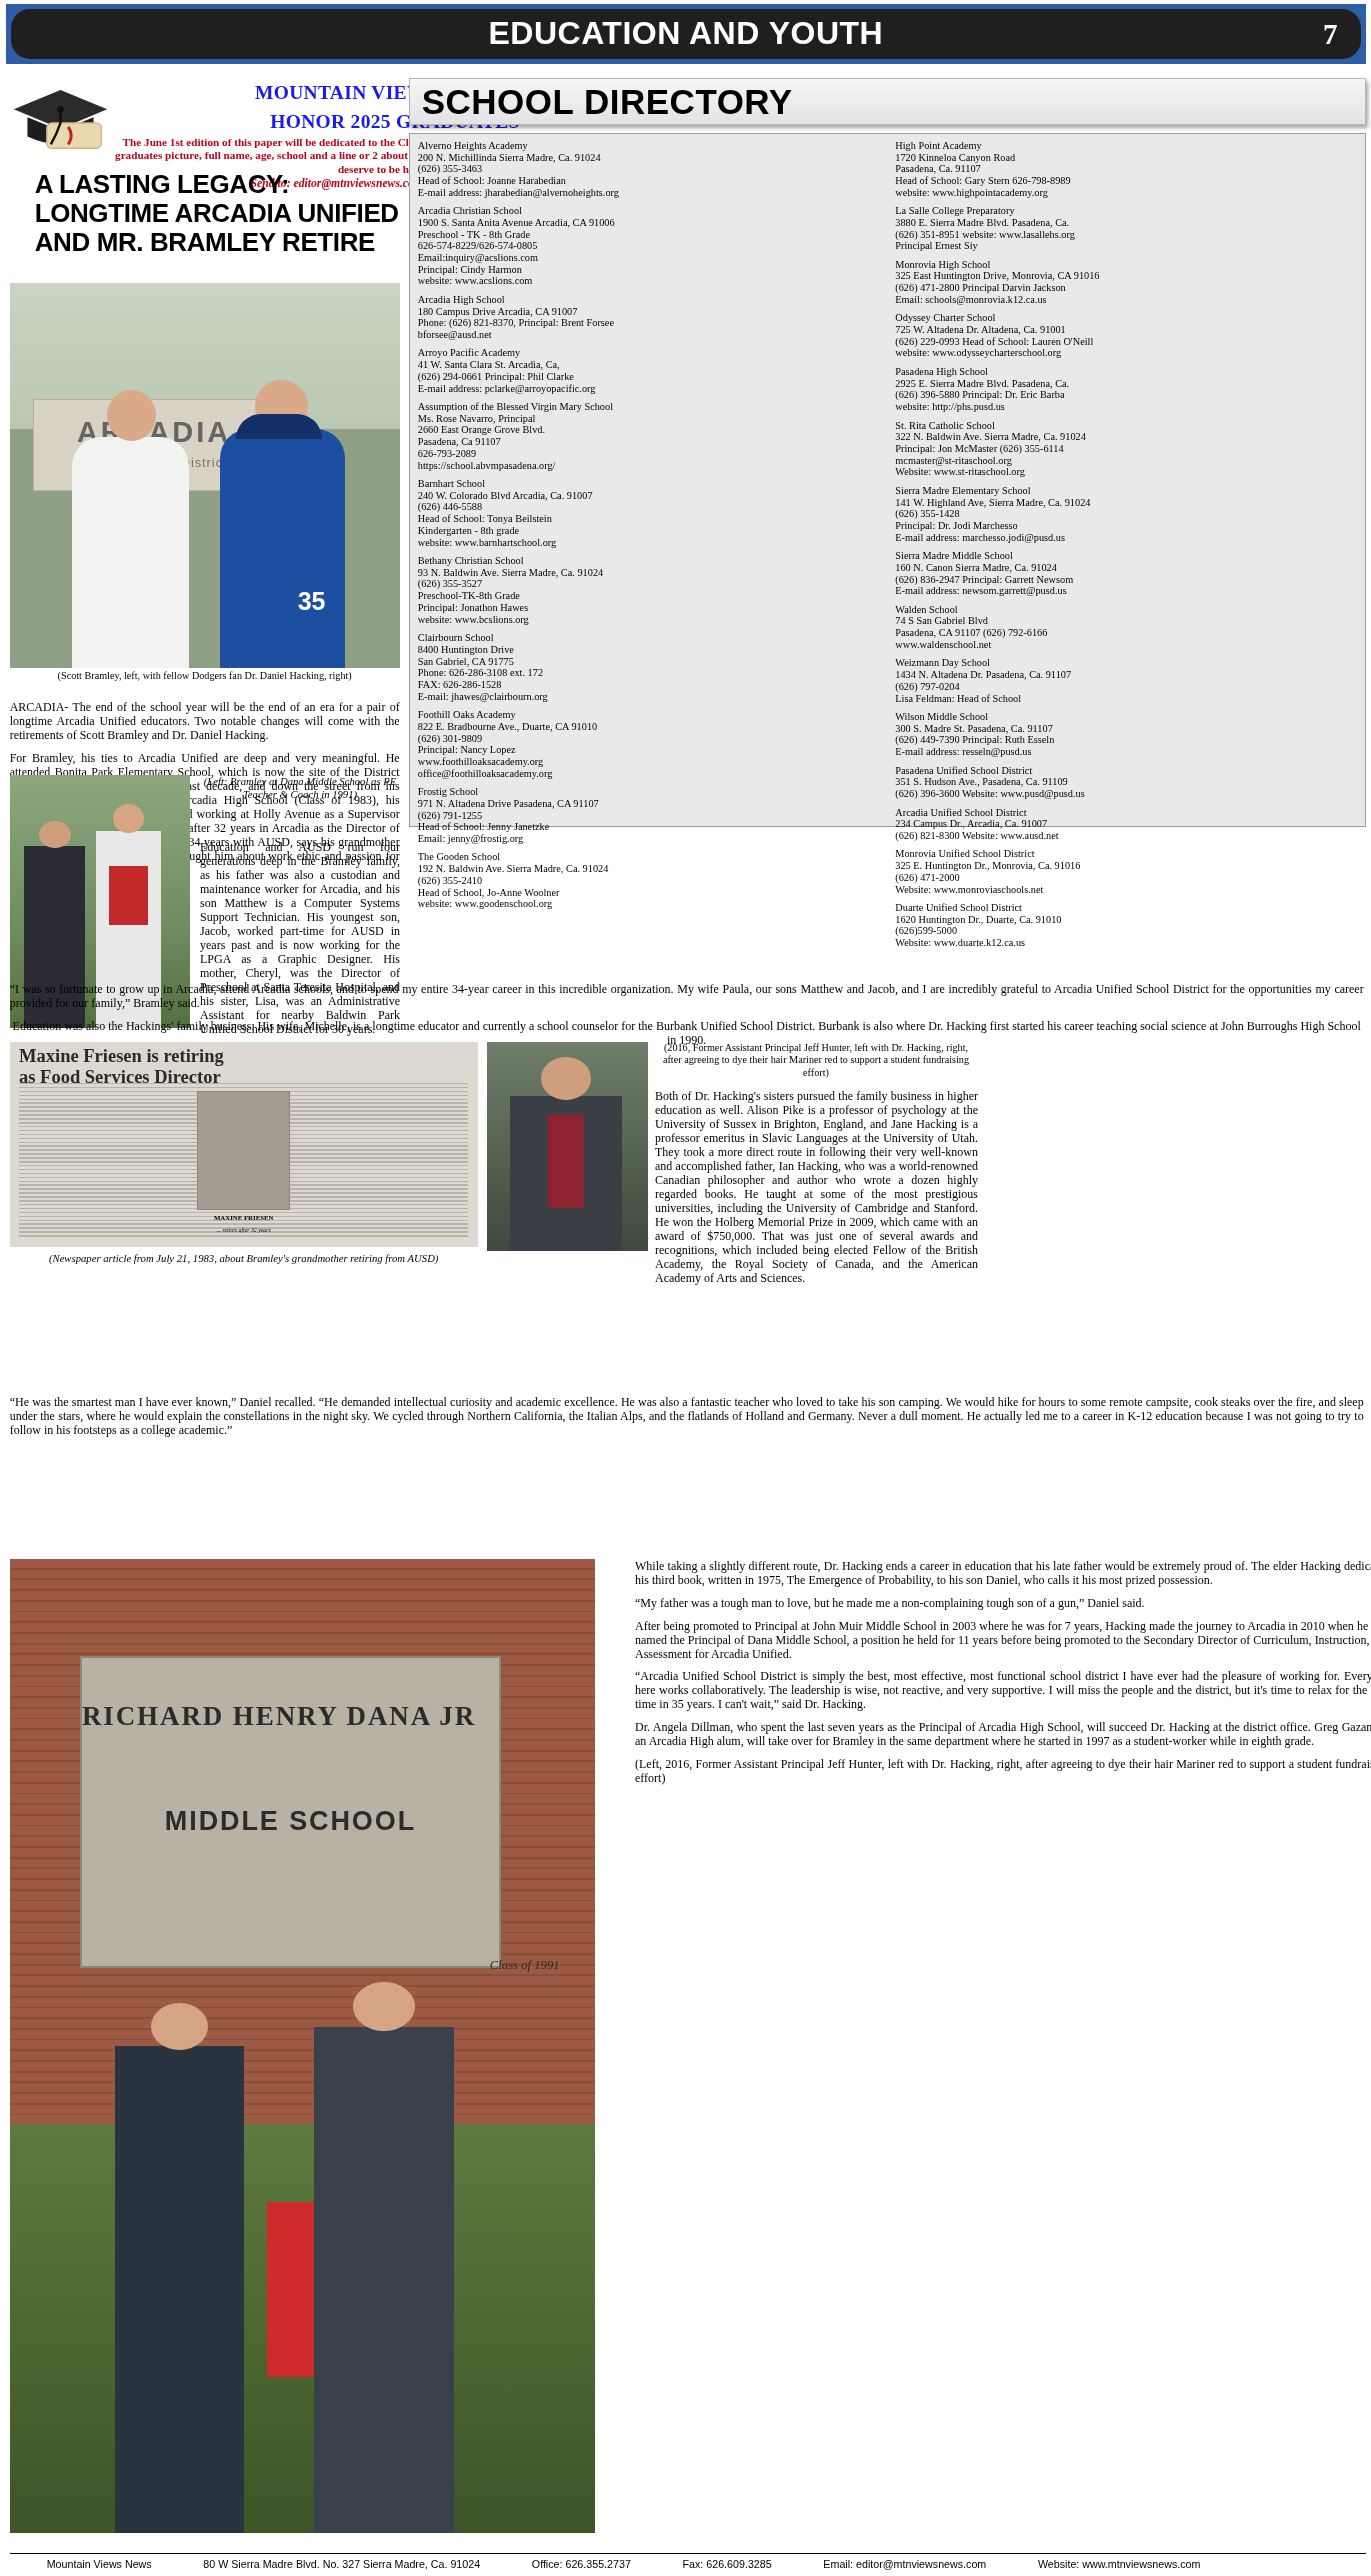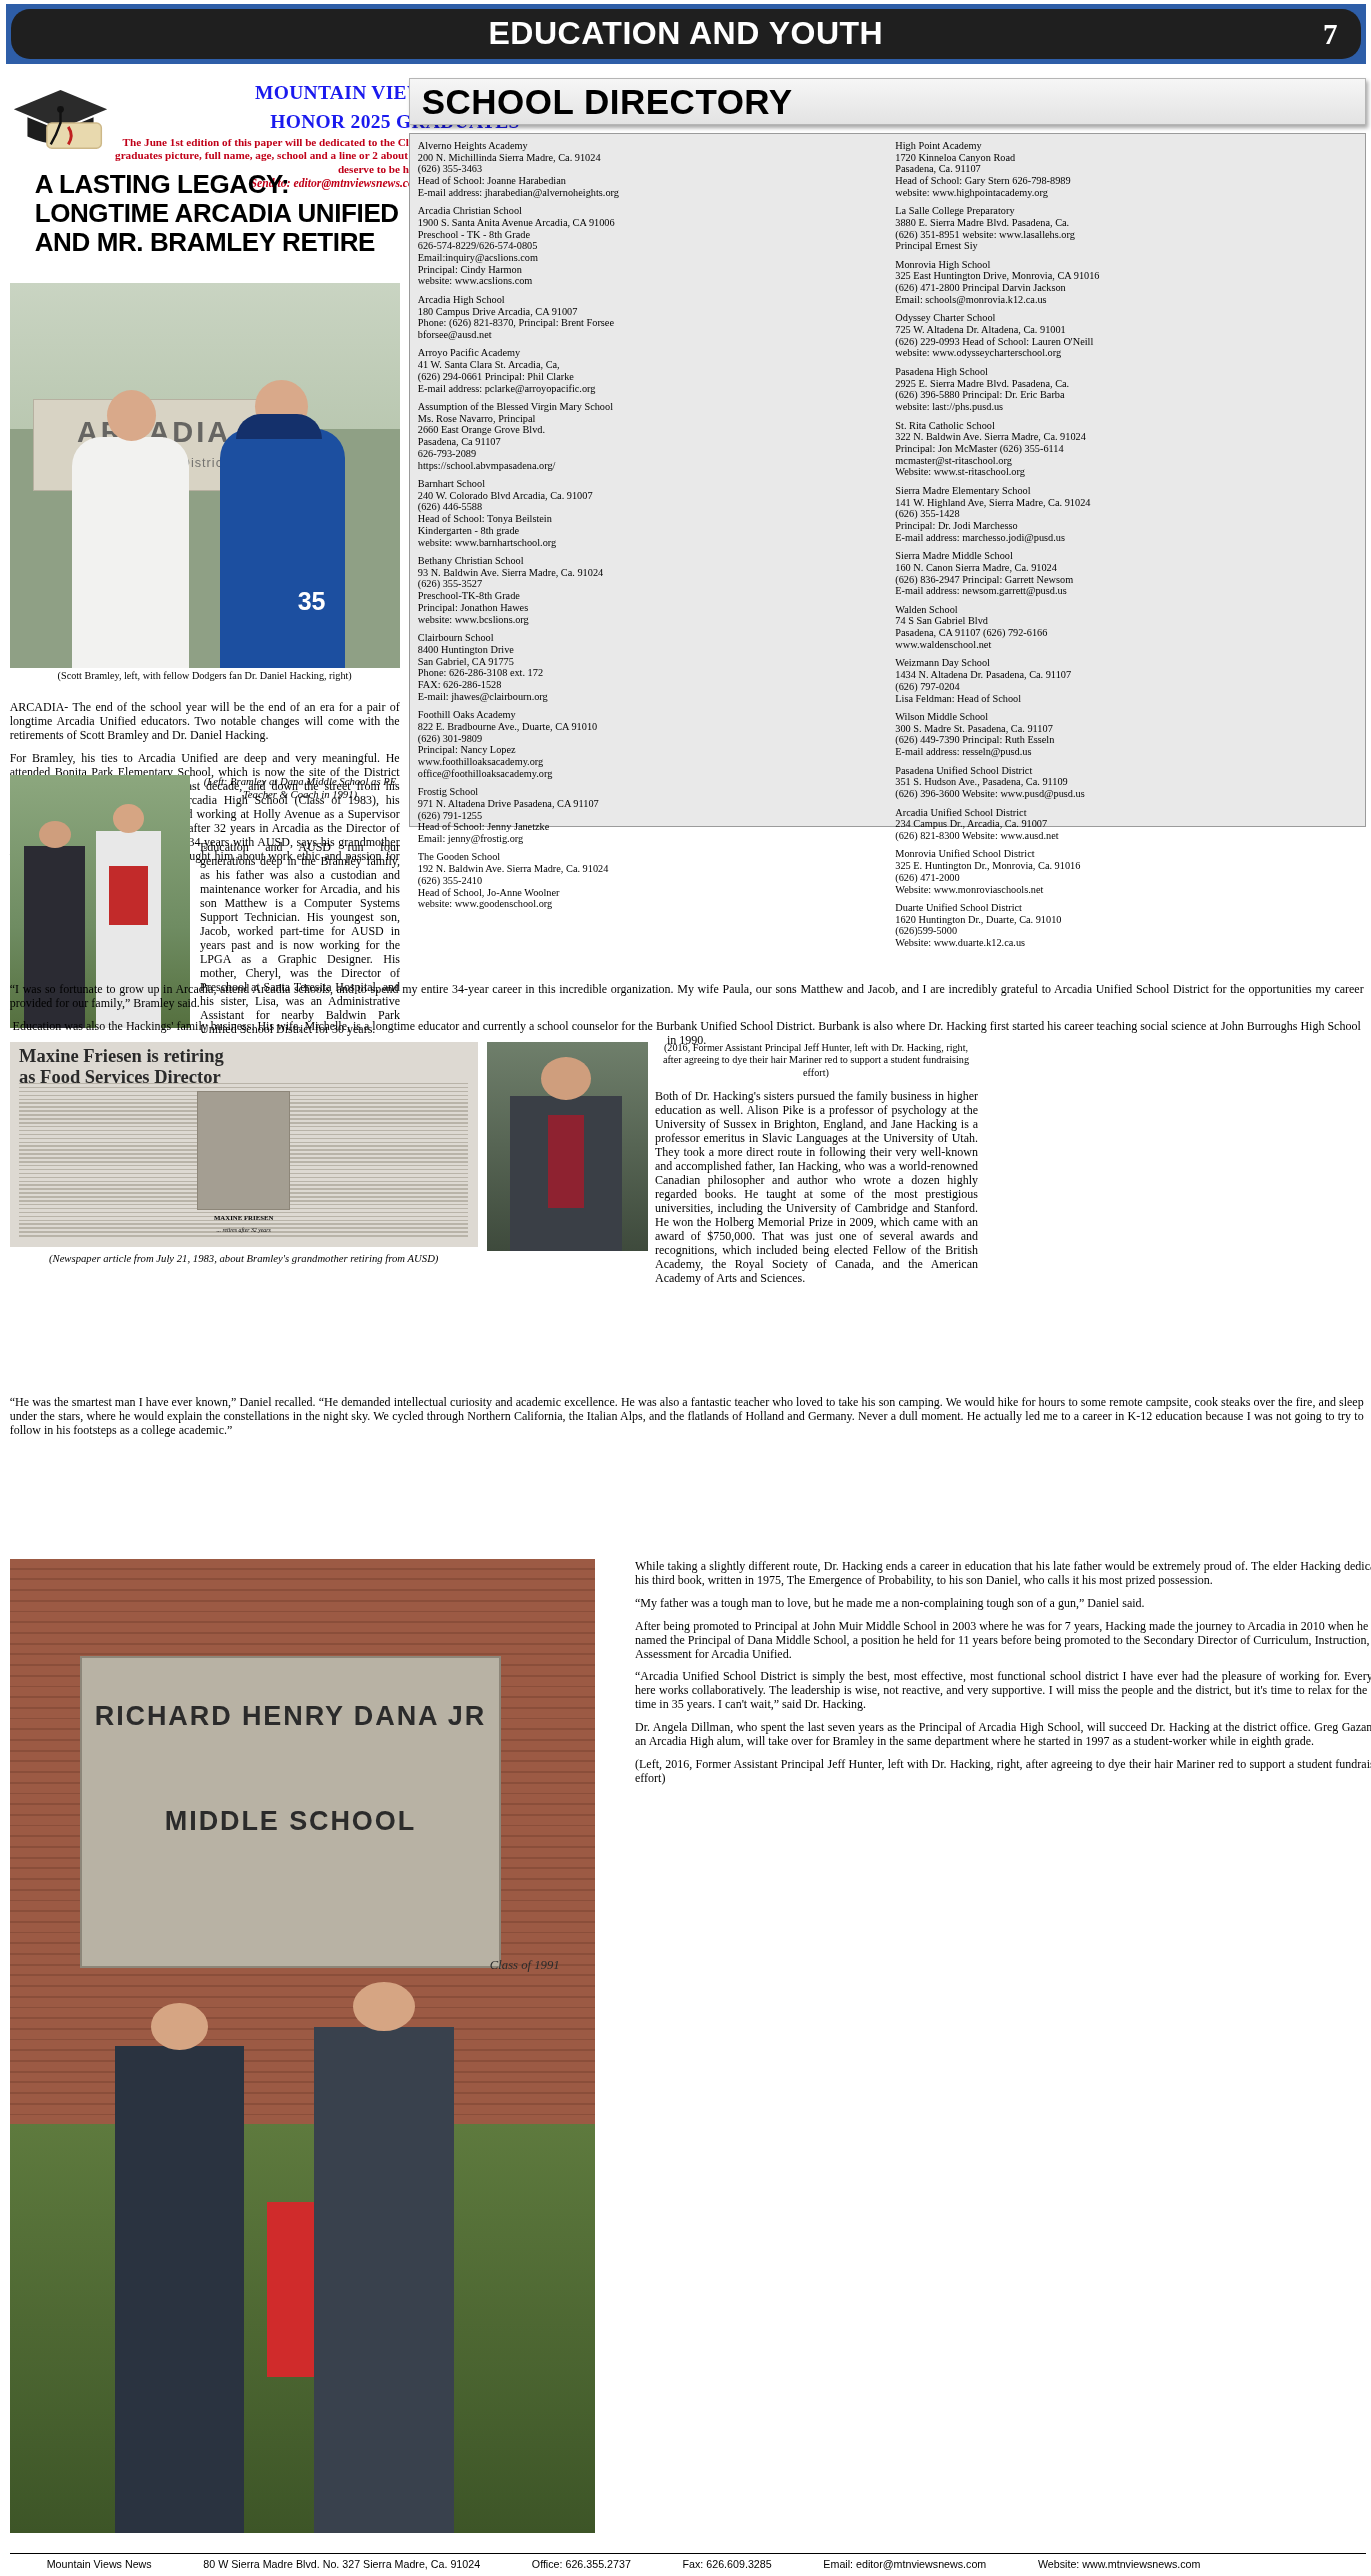--- a/index.html
+++ b/index.html
@@ -145,21 +145,21 @@
   #photo-bramley .p2 s{position:absolute;left:20%;top:18%;width:60%;height:30%;background:#c22a2a;display:block;}
 
   #photo-hunter .bg{position:absolute;inset:0;background:linear-gradient(#6f7f6b,#3e4a3c);}
   #photo-hunter .m{position:absolute;left:14%;top:26%;width:70%;height:74%;background:#3a3f46;}
   #photo-hunter .m h{position:absolute;left:28%;top:-39px;width:44%;height:43px;background:#cf9e7d;border-radius:50%;display:block;}
   #photo-hunter .m t{position:absolute;left:34%;top:12%;width:32%;height:60%;background:#8e2230;display:block;}
 
   #photo-dana .sky{position:absolute;left:0;top:0;width:100%;height:30%;background:#5a7fb5;}
   #photo-dana .brick{position:absolute;left:0;top:0;width:100%;height:58%;background:repeating-linear-gradient(#9c5a44 0 8.8px,#8a4e3a 8.8px 10.7px);}
   #photo-dana .signblk{position:absolute;left:12%;top:10%;width:72%;height:32%;background:#b8b2a4;border:2.9px solid #8d8679;}
-  #photo-dana .s1{position:absolute;left:0;top:14%;width:100%;text-align:center;color:#2b2b2b;font-family:Liberation Sans, sans-serif;font-weight:bold;font-size:27px;letter-spacing:1.9px;}
+  #photo-dana .s1{position:absolute;left:0;top:14%;width:100%;text-align:left;color:#2b2b2b;font-family:Liberation Serif, serif;font-weight:bold;font-size:27px;letter-spacing:1.9px;}
   #photo-dana .s2{position:absolute;left:0;top:48%;width:100%;text-align:center;color:#2b2b2b;font-family:"Liberation Sans",sans-serif;font-weight:bold;font-size:27px;letter-spacing:1.9px;}
   #photo-dana .grass{position:absolute;left:0;top:58%;width:100%;height:42%;background:linear-gradient(#5e7a3e,#3d5527);}
   #photo-dana .d1{position:absolute;left:18%;top:50%;width:22%;height:50%;background:#2a3340;}
   #photo-dana .d1 h{position:absolute;left:28%;top:-43px;width:44%;height:47px;background:#d6a583;border-radius:50%;display:block;}
   #photo-dana .d2{position:absolute;left:52%;top:48%;width:24%;height:52%;background:#39414d;}
   #photo-dana .d2 h{position:absolute;left:28%;top:-45px;width:44%;height:49px;background:#d6a583;border-radius:50%;display:block;}
   #photo-dana .bag{position:absolute;left:44%;top:66%;width:9%;height:18%;background:#d02b2b;}
   #clip .cols{position:absolute;left:2%;top:20%;width:96%;height:76%;
     background:repeating-linear-gradient(#b8b3a8 0 1.5px, #ddd9d2 1.5px 3.9px);}
   #clip .portrait{position:absolute;left:40%;top:24%;width:20%;height:58%;background:#a49e92;border:1px solid #8d8679;}
@@ -406,21 +406,21 @@
       <div class="sd-entry">
         <div>Odyssey Charter School</div>
         <div>725 W. Altadena Dr.  Altadena, Ca. 91001</div>
         <div>(626) 229-0993 Head of School: Lauren O'Neill</div>
         <div>website: www.odysseycharterschool.org</div>
       </div>
       <div class="sd-entry">
         <div>Pasadena High School</div>
         <div>2925 E. Sierra Madre Blvd.  Pasadena, Ca.</div>
         <div>(626) 396-5880  Principal: Dr. Eric Barba</div>
-        <div>website: last://phs.pusd.us</div>
+        <div>website: http://phs.pusd.us</div>
       </div>
       <div class="sd-entry">
         <div>St. Rita Catholic School</div>
         <div>322 N. Baldwin Ave. Sierra Madre, Ca. 91024</div>
         <div>Principal: Jon McMaster (626) 355-6114</div>
         <div>mcmaster@st-ritaschool.org</div>
         <div>Website: www.st-ritaschool.org</div>
       </div>
       <div class="sd-entry">
         <div>Sierra Madre Elementary School</div>

